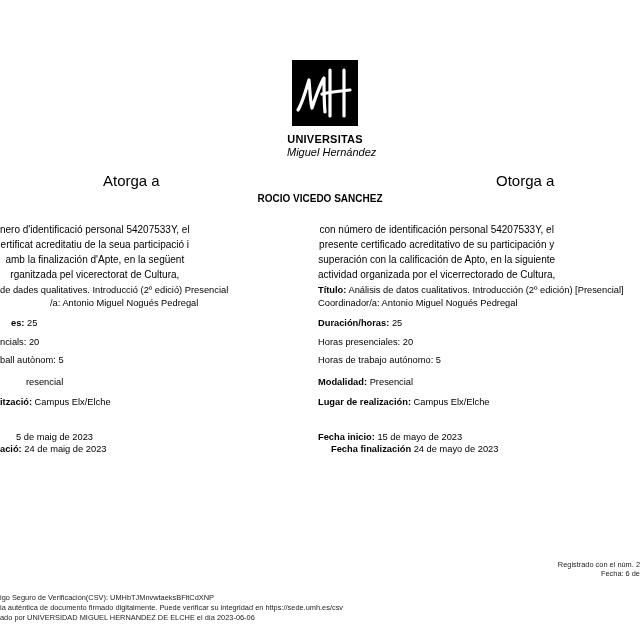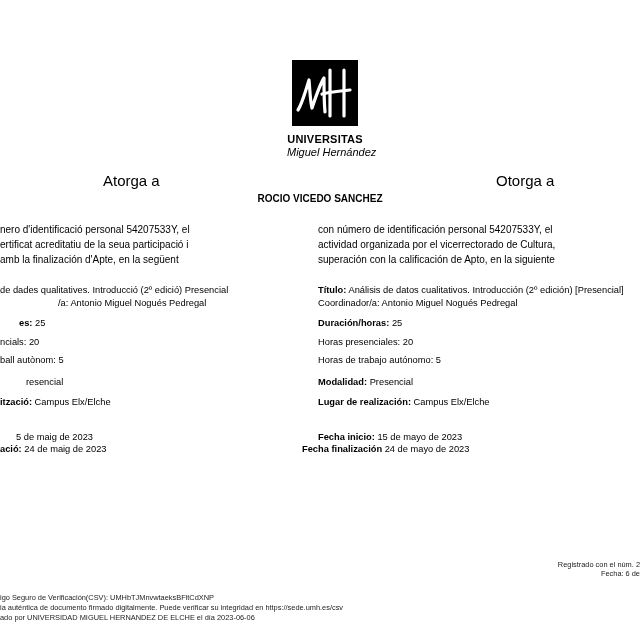--- a/index.html
+++ b/index.html
@@ -1,21 +1,21 @@
 <!DOCTYPE html>
 <html><head>
 <meta charset="utf-8">
 <style>
   html, body { margin:0; padding:0; }
   body {
     width:640px; height:640px; overflow:hidden; position:relative;
     background:#ffffff; color:#000;
     font-family:"Liberation Sans", sans-serif;
   }
-  .abs { position:absolute; white-space:nowrap; }
+  .abs { position:absolute; white-space:nowrap;text-align:center; }
   .logo {
     position:absolute; left:292px; top:60px; width:66px; height:66px;
     background:#000;
   }
   .logo svg { display:block; }
   .uni { left:287px; top:133px; width:76px; text-align:center; font-weight:bold; font-size:11px; letter-spacing:0.2px; }
   .uni-sub { left:287px; top:146px; width:76px; text-align:center; font-style:italic; font-size:11px; }
   .atorga { top:172px; font-size:15px; }
   .name { left:0; width:640px; top:193px; text-align:center; font-weight:bold; font-size:10px; }
   .para { font-size:10px; line-height:15px; }
@@ -41,46 +41,48 @@
 
 <div class="abs atorga" style="left:103px;">Atorga a</div>
 <div class="abs atorga" style="left:496px;">Otorga a</div>
 
 <div class="abs name">ROCIO VICEDO SANCHEZ</div>
 
 <div class="abs para" style="left:0; top:222px;">
   <div>nero d'identificació personal 54207533Y, el</div>
   <div>ertificat acreditatiu de la seua participació i</div>
   <div>amb la finalización d'Apte, en la següent</div>
+  <div>rganitzada pel vicerectorat de Cultura,</div>
 </div>
 
 <div class="abs para" style="left:318px; top:222px;">
   <div>con número de identificación personal 54207533Y, el</div>
+  <div>presente certificado acreditativo de su participación y</div>
+  <div>superación con la calificación de Apto, en la siguiente</div>
   <div>actividad organizada por el vicerrectorado de Cultura,</div>
-  <div>superación con la calificación de Apto, en la siguiente</div>
 </div>
 
 <div class="abs f" style="left:0; top:285px;"><span class="b"></span><span>de dades qualitatives. Introducció  (2º edició)  Presencial</span></div>
-<div class="abs f" style="left:12px; top:298px;padding-left:46px;"><span class="b"></span><span>/a: Antonio Miguel Nogués Pedregal</span></div>
-<div class="abs f" style="left:12px; top:318px;padding-left:7px;"><span class="b">es:</span><span> 25</span></div>
+<div class="abs f" style="left:4px; top:298px;padding-left:46px;"><span class="b"></span><span>/a: Antonio Miguel Nogués Pedregal</span></div>
+<div class="abs f" style="left:4px; top:318px;padding-left:7px;"><span class="b">es:</span><span> 25</span></div>
 <div class="abs f" style="left:0; top:337px;"><span class="b"></span><span>ncials: 20</span></div>
 <div class="abs f" style="left:0; top:355px;"><span class="b"></span><span>ball autònom: 5</span></div>
 <div class="abs f" style="left:16px; top:377px;margin-left:10px;"><span class="b"></span><span>resencial</span></div>
 <div class="abs f" style="left:0; top:397px;"><span class="b">ització:</span><span> Campus Elx/Elche</span></div>
 <div class="abs f" style="left:16px; top:432px;"><span class="b"></span><span>5 de maig de 2023</span></div>
 <div class="abs f" style="left:0; top:444px;"><span class="b">ació:</span><span> 24 de maig de 2023</span></div>
 
 <div class="abs f" style="left:318px; top:285px;"><span class="b">Título:</span><span> Análisis de datos cualitativos. Introducción (2º edición) [Presencial]</span></div>
 <div class="abs f" style="left:318px; top:298px;"><span class="b"></span><span>Coordinador/a: Antonio Miguel Nogués Pedregal</span></div>
 <div class="abs f" style="left:318px; top:318px;"><span class="b">Duración/horas:</span><span> 25</span></div>
 <div class="abs f" style="left:318px; top:337px;"><span class="b"></span><span>Horas presenciales: 20</span></div>
 <div class="abs f" style="left:318px; top:355px;"><span class="b"></span><span>Horas de trabajo autónomo: 5</span></div>
 <div class="abs f" style="left:318px; top:377px;"><span class="b">Modalidad:</span><span> Presencial</span></div>
 <div class="abs f" style="left:318px; top:397px;"><span class="b">Lugar de realización:</span><span> Campus Elx/Elche</span></div>
 <div class="abs f" style="left:318px; top:432px;"><span class="b">Fecha inicio:</span><span> 15 de mayo de 2023</span></div>
-<div class="abs f" style="left:302px; top:444px;"><span class="b">Fecha finalización</span><span> 24 de mayo de 2023</span></div>
+<div class="abs f" style="left:331px; top:444px;"><span class="b">Fecha finalización</span><span> 24 de mayo de 2023</span></div>
 
 <div class="abs footer" style="right:0; top:560px; text-align:right;">Registrado con el núm. 2</div>
 <div class="abs footer" style="right:0; top:569px; text-align:right;">Fecha: 6 de</div>
 
 <div class="abs footer" style="left:0; top:593px;">igo Seguro de Verificación(CSV): UMHbTJMnvwtaeksBFltCdXNP</div>
 <div class="abs footer" style="left:0; top:603px;">ia auténtica de documento firmado digitalmente. Puede verificar su integridad en https://sede.umh.es/csv</div>
 <div class="abs footer" style="left:0; top:613px;">ado por UNIVERSIDAD MIGUEL HERNANDEZ DE ELCHE el día 2023-06-06</div>
 
 </body></html>

